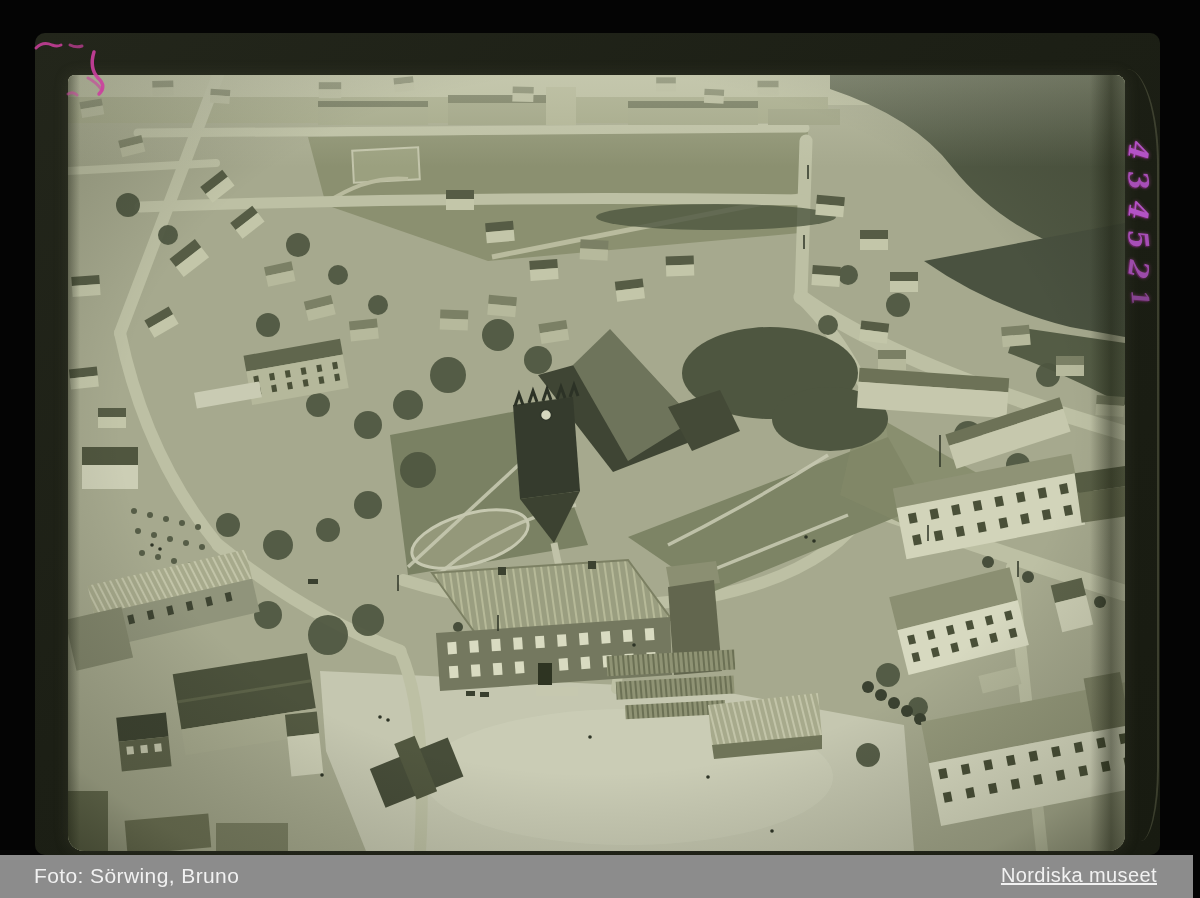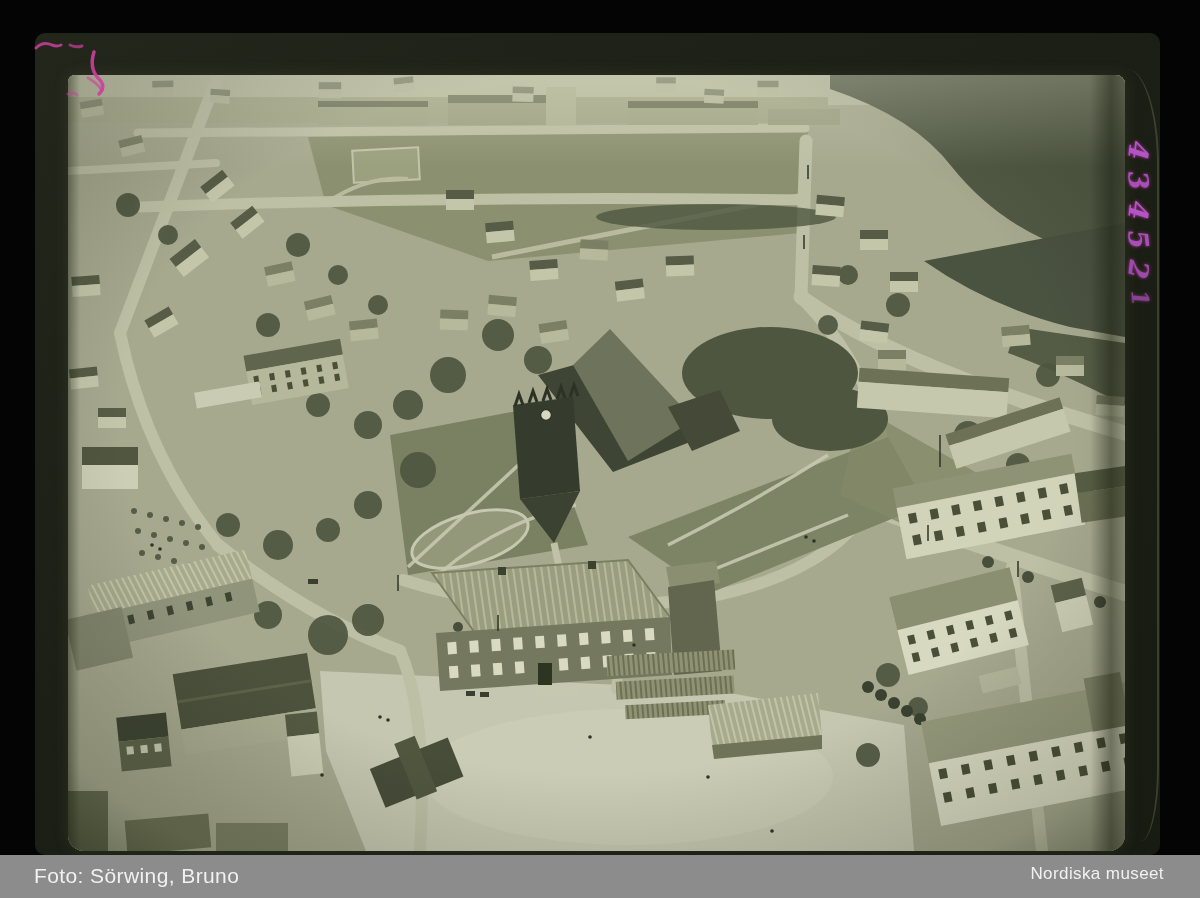--- a/index.html
+++ b/index.html
@@ -40,30 +40,31 @@
   }
   .ink span{display:inline-block;}
   .ink span:nth-child(odd){transform:rotate(7deg);}
   .ink span:nth-child(even){transform:rotate(-6deg);opacity:.92;}
   .ink span:nth-child(5){opacity:.85;}
   .ink span:nth-child(6){opacity:.7;font-size:23px;}
   
   .pinkmarks{position:absolute;left:-7px;top:3px;pointer-events:none;}
   
   .bar{
-    position:absolute;left:0;right:0;bottom:0;height:43px;
+    position:absolute;left:0;right:7px;bottom:0;height:43px;
     background:var(--bar,#8c8c8c);
   }
   .bar .credit{
     position:absolute;left:34px;top:9px;font-size:21px;letter-spacing:.4px;
     color:var(--bar-text,#f1f1f1);
   }
   .bar .museum{
-    position:absolute;right:36px;top:9px;font-size:17px;letter-spacing:.4px;
+    position:absolute;right:36px;top:9px;font-size:20px;letter-spacing:.4px;
     color:var(--bar-text,#f1f1f1);
+    text-decoration:underline;
   }
 </style>
 </head>
 <body>
 
 <div class="scan">
   <div class="film">
 
     <div class="photo">
       <svg viewBox="0 0 1057 776" preserveAspectRatio="none">

